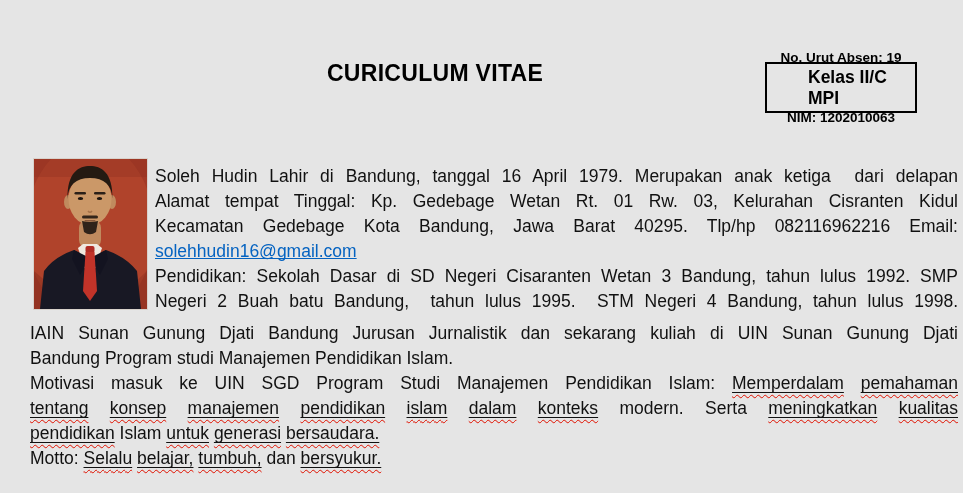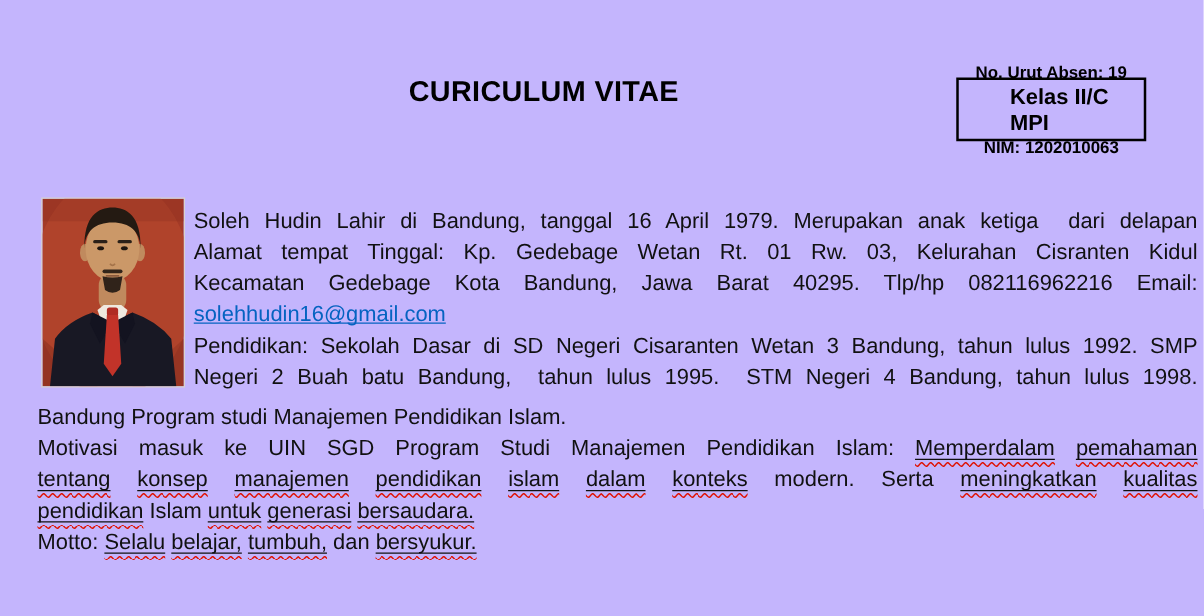--- a/index.html
+++ b/index.html
@@ -1,17 +1,17 @@
 <!DOCTYPE html>
 <html><head>
 <meta charset="utf-8">
 <style>
   html,body { margin:0; padding:0; background:#fff; }
   .page {
-    position:relative; width:963px; height:493px; background:#c4b5fd;
+    position:relative; width:963px; height:493px; background:#e5e5e5;
     font-family:"Liberation Sans", sans-serif; color:#111; overflow:hidden;
   }
   .title {
     position:absolute; left:0; top:60px; width:870px;
     text-align:center; font-weight:bold; font-size:23px; letter-spacing:.3px; color:#000;
   }
   .info-box {
     position:absolute; left:765px; top:62px; width:152px; height:51px;
     border:2px solid #000; box-sizing:border-box;
     display:flex; flex-direction:column; justify-content:center; align-items:center;
@@ -99,20 +99,21 @@
 
   <div id="block-indented" class="block block-indented">
       <div class="line just"><span>Soleh Hudin Lahir di Bandung, tanggal 16 April 1979. Merupakan anak ketiga&nbsp; dari delapan</span></div>
       <div class="line just"><span>Alamat tempat Tinggal: Kp. Gedebage Wetan Rt. 01 Rw. 03, Kelurahan Cisranten Kidul</span></div>
       <div class="line just"><span>Kecamatan Gedebage Kota Bandung, Jawa Barat 40295. Tlp/hp 082116962216 Email:</span></div>
       <div class="line"><a class="link" href="#">solehhudin16@gmail.com</a></div>
       <div class="line just"><span>Pendidikan: Sekolah Dasar di SD Negeri Cisaranten Wetan 3 Bandung, tahun lulus 1992. SMP</span></div>
       <div class="line just"><span>Negeri 2 Buah batu Bandung,&nbsp; tahun lulus 1995.&nbsp; STM Negeri 4 Bandung, tahun lulus 1998.</span></div>
     </div>
   <div id="block-full" class="block block-full">
+      <div class="line just"><span>IAIN Sunan Gunung Djati Bandung Jurusan Jurnalistik dan sekarang kuliah di UIN Sunan Gunung Djati</span></div>
       <div class="line"><span>Bandung Program studi Manajemen Pendidikan Islam.</span></div>
       <div class="line just"><span>Motivasi masuk ke UIN SGD Program Studi Manajemen Pendidikan Islam: </span><span class="sq"><span class="u">Memperdalam</span></span><span> </span><span class="sq"><span class="u">pemahaman</span></span></div>
       <div class="line just"><span class="sq"><span class="u">tentang</span></span><span> </span><span class="sq"><span class="u">konsep</span></span><span> </span><span class="sq"><span class="u">manajemen</span></span><span> </span><span class="sq"><span class="u">pendidikan</span></span><span> </span><span class="sq"><span class="u">islam</span></span><span> </span><span class="sq"><span class="u">dalam</span></span><span> </span><span class="sq"><span class="u">konteks</span></span><span> modern. Serta </span><span class="sq"><span class="u">meningkatkan</span></span><span> </span><span class="sq"><span class="u">kualitas</span></span></div>
       <div class="line"><span class="sq"><span class="u">pendidikan</span></span><span> Islam </span><span class="sq"><span class="u">untuk</span></span><span> </span><span class="sq"><span class="u">generasi</span></span><span> </span><span class="sq"><span class="u">bersaudara.</span></span></div>
       <div class="line"><span>Motto: </span><span class="sq"><span class="u">Selalu</span></span><span> </span><span class="sq"><span class="u">belajar,</span></span><span> </span><span class="sq"><span class="u">tumbuh,</span></span><span> dan </span><span class="sq"><span class="u">bersyukur.</span></span></div>
     </div>
 
 </div>
 
 </body></html>

